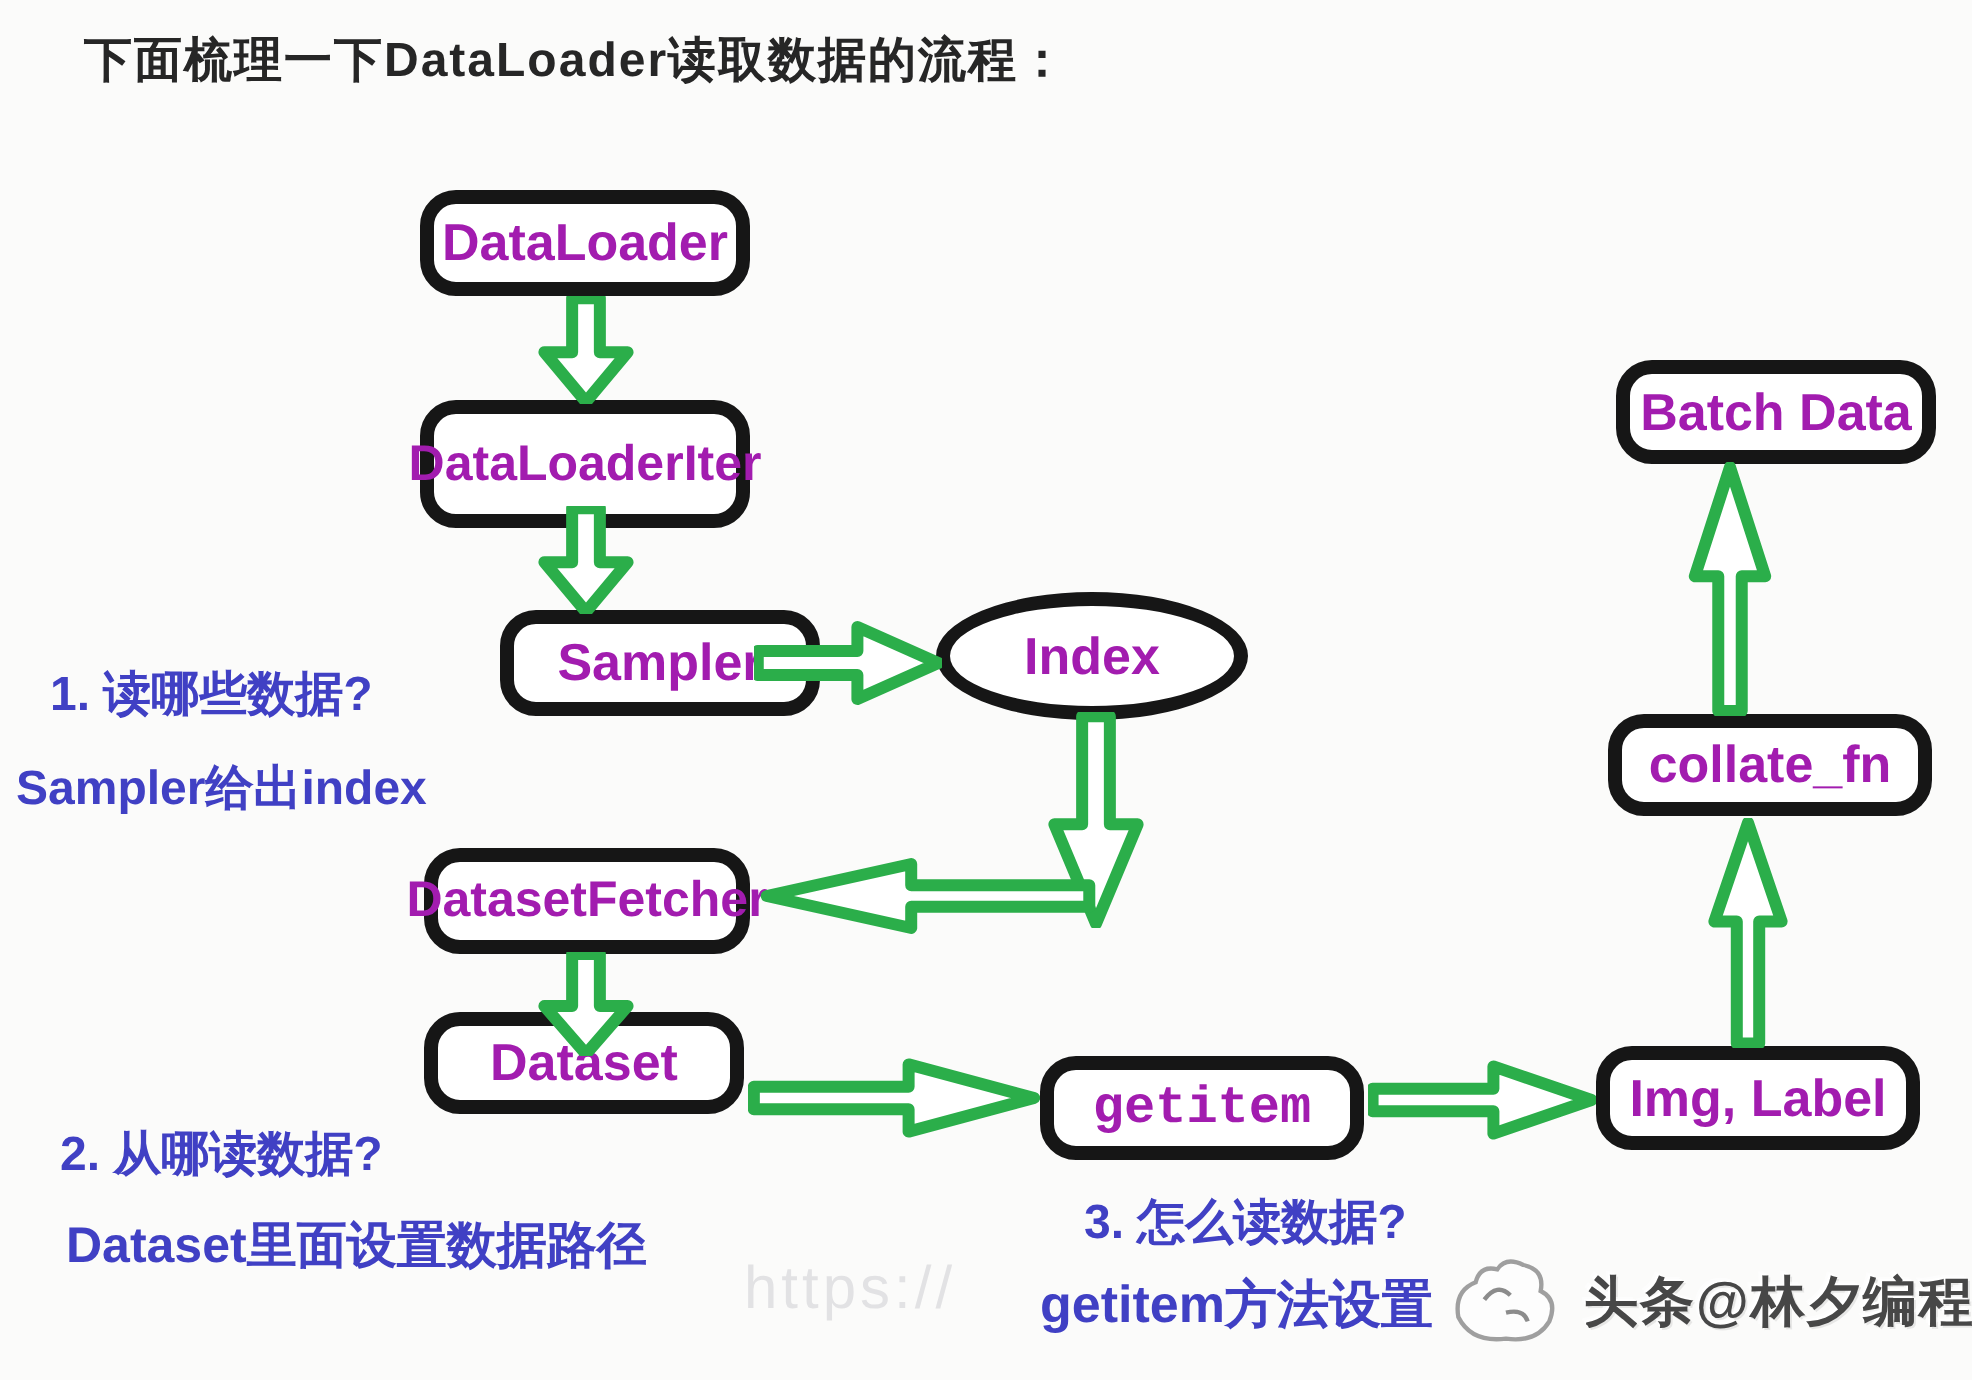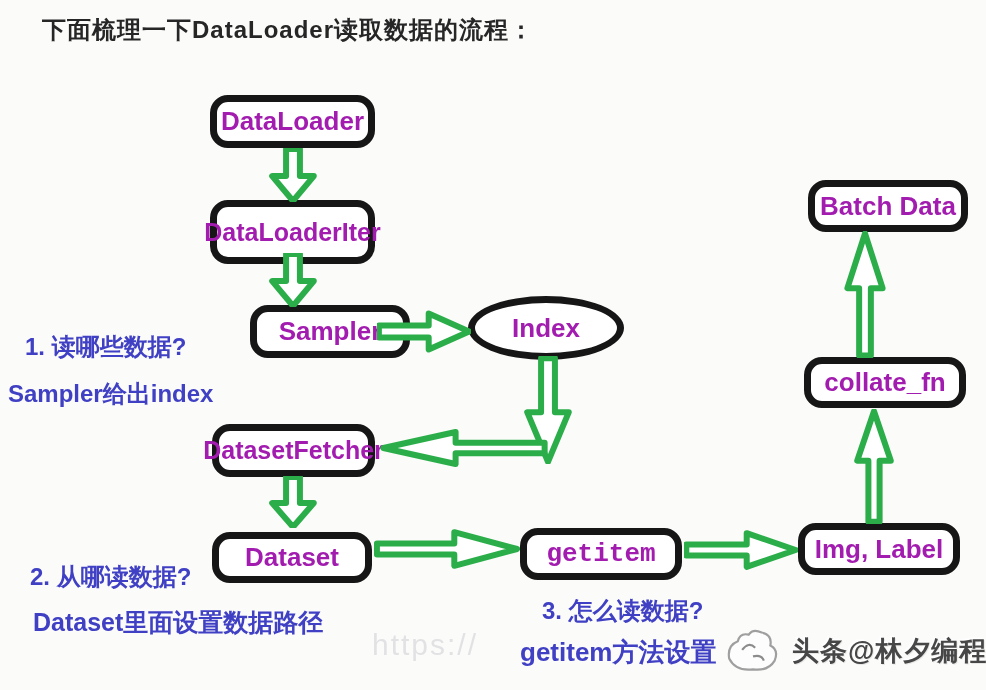--- a/index.html
+++ b/index.html
@@ -67,21 +67,21 @@
   </div>
 
   <div class="node ellipse" style="left:468px; top:296px; width:156px; height:64px;">
     <span class="lbl">Index</span>
   </div>
 
   <div class="node" style="left:212px; top:424px; width:163px; height:53px; font-size:25px;">
     <span class="lbl">DatasetFetcher</span>
   </div>
 
-  <div class="node" style="left:212px; top:532px; width:160px; height:51px;">
+  <div class="node" style="left:212px; top:506px; width:160px; height:51px;">
     <span class="lbl">Dataset</span>
   </div>
 
   <div class="node" style="left:520px; top:528px; width:162px; height:52px;font-family:Liberation Mono, monospace;">
     <span class="lbl">getitem</span>
   </div>
 
   <div class="node" style="left:798px; top:523px; width:162px; height:52px;">
     <span class="lbl">Img, Label</span>
   </div>

